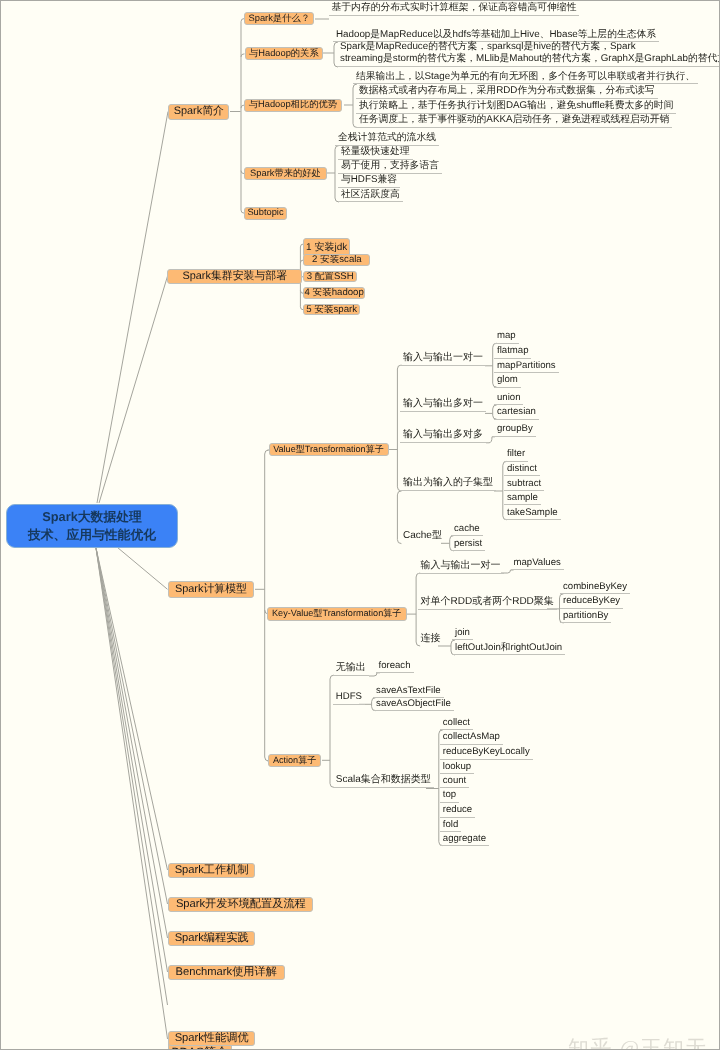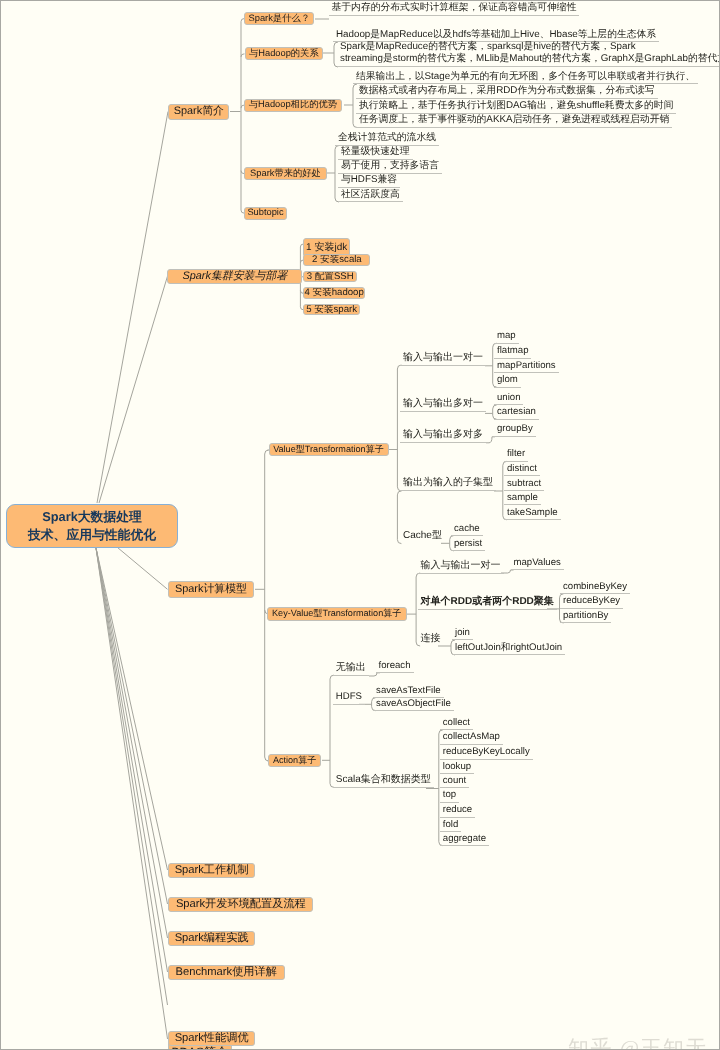--- a/index.html
+++ b/index.html
@@ -13,21 +13,21 @@
   .nd{position:absolute;white-space:nowrap;box-sizing:border-box;
       border:1px solid #c0c0ba;border-radius:3px;background:#fdba74;
       color:#1a1a1a;display:flex;align-items:center;justify-content:center;
       font-family:"Liberation Sans",sans-serif;line-height:1;overflow:hidden;}
   .tx{position:absolute;white-space:nowrap;color:#23231e;
       font-family:"Liberation Sans",sans-serif;line-height:1;
       padding:0 3px 2px 3px;}
   .tx.u{border-bottom:1px solid #c2c2bb;}
   #root{position:absolute;left:5px;top:502.5px;width:172px;height:44px;
         box-sizing:border-box;border:1.2px solid #86b0d6;
-        border-radius:9px;background:#fdba74;text-align:center;
+        border-radius:9px;background:#3b82f6;text-align:center;
         color:#16385c;font-weight:bold;font-size:12.8px;line-height:18px;
         display:flex;flex-direction:column;justify-content:center;
         font-family:"Liberation Sans",sans-serif;}
   #wm{position:absolute;left:567px;top:1005px;font-size:21px;color:#dedcd3;
       letter-spacing:1.5px;font-family:"Liberation Serif",serif;white-space:nowrap;margin-top:29px;}
 </style>
 </head>
 <body>
 
 <div id="canvas">
@@ -121,21 +121,21 @@
       <div class="tx u" style="left: 493px; top: 406.2px; font-size: 9.6px; font-family: &quot;Liberation Sans&quot;, sans-serif;">cartesian</div>
       <div class="tx u" style="left: 493px; top: 423.3px; font-size: 9.6px; font-family: &quot;Liberation Sans&quot;, sans-serif;">groupBy</div>
       <div class="tx u" style="left: 503px; top: 448.2px; font-size: 9.6px; font-family: &quot;Liberation Sans&quot;, sans-serif;">filter</div>
       <div class="tx u" style="left: 503px; top: 462.8px; font-size: 9.6px; font-family: &quot;Liberation Sans&quot;, sans-serif;">distinct</div>
       <div class="tx u" style="left: 503px; top: 477.5px; font-size: 9.6px; font-family: &quot;Liberation Sans&quot;, sans-serif;">subtract</div>
       <div class="tx u" style="left: 503px; top: 491.9px; font-size: 9.6px; font-family: &quot;Liberation Sans&quot;, sans-serif;">sample</div>
       <div class="tx u" style="left: 503px; top: 506.7px; font-size: 9.6px; font-family: &quot;Liberation Sans&quot;, sans-serif;">takeSample</div>
       <div class="tx u" style="left: 450px; top: 522.5px; font-size: 9.6px; font-family: &quot;Liberation Sans&quot;, sans-serif;">cache</div>
       <div class="tx u" style="left: 450px; top: 537.8px; font-size: 9.6px; font-family: &quot;Liberation Sans&quot;, sans-serif;">persist</div>
       <div class="tx u" style="left: 416.5px; top: 559.5px; font-size: 10px;">输入与输出一对一</div>
-      <div class="tx u" style="left: 416.5px; top: 596.3px; font-size: 10px; font-weight: bold;">对单个RDD或者两个RDD聚集</div>
+      <div class="tx u" style="left: 416.5px; top: 596.3px; font-size: 10px;">对单个RDD或者两个RDD聚集</div>
       <div class="tx" style="left: 416.5px; top: 632.5px; font-size: 10px;">连接</div>
       <div class="tx u" style="left: 509.5px; top: 556.9px; font-size: 9.6px; font-family: &quot;Liberation Sans&quot;, sans-serif;">mapValues</div>
       <div class="tx u" style="left: 559px; top: 580.7px; font-size: 9.6px; font-family: &quot;Liberation Sans&quot;, sans-serif;">combineByKey</div>
       <div class="tx u" style="left: 559px; top: 595.3px; font-size: 9.6px; font-family: &quot;Liberation Sans&quot;, sans-serif;">reduceByKey</div>
       <div class="tx u" style="left: 559px; top: 609.9px; font-size: 9.6px; font-family: &quot;Liberation Sans&quot;, sans-serif;">partitionBy</div>
       <div class="tx u" style="left: 451px; top: 626.9px; font-size: 9.6px; font-family: &quot;Liberation Sans&quot;, sans-serif;">join</div>
       <div class="tx u" style="left: 451px; top: 641.9px; font-size: 9.6px;">leftOutJoin和rightOutJoin</div>
       <div class="tx u" style="left: 331.8px; top: 661.6px; font-size: 10px;">无输出</div>
       <div class="tx u" style="left: 331.8px; top: 691.2px; font-size: 9.6px; font-family: &quot;Liberation Sans&quot;, sans-serif;">HDFS</div>
       <div class="tx u" style="left: 331.8px; top: 773.9px; font-size: 10px;">Scala集合和数据类型</div>
@@ -145,21 +145,21 @@
       <div class="tx u" style="left: 438.8px; top: 716.8px; font-size: 9.6px; font-family: &quot;Liberation Sans&quot;, sans-serif;">collect</div>
       <div class="tx u" style="left: 438.8px; top: 731.4px; font-size: 9.6px; font-family: &quot;Liberation Sans&quot;, sans-serif;">collectAsMap</div>
       <div class="tx u" style="left: 438.8px; top: 746.1px; font-size: 9.6px; font-family: &quot;Liberation Sans&quot;, sans-serif;">reduceByKeyLocally</div>
       <div class="tx u" style="left: 438.8px; top: 760.5px; font-size: 9.6px; font-family: &quot;Liberation Sans&quot;, sans-serif;">lookup</div>
       <div class="tx u" style="left: 438.8px; top: 774.9px; font-size: 9.6px; font-family: &quot;Liberation Sans&quot;, sans-serif;">count</div>
       <div class="tx u" style="left: 438.8px; top: 789.4px; font-size: 9.6px; font-family: &quot;Liberation Sans&quot;, sans-serif;">top</div>
       <div class="tx u" style="left: 438.8px; top: 804.1px; font-size: 9.6px; font-family: &quot;Liberation Sans&quot;, sans-serif;">reduce</div>
       <div class="tx u" style="left: 438.8px; top: 818.5px; font-size: 9.6px; font-family: &quot;Liberation Sans&quot;, sans-serif;">fold</div>
       <div class="tx u" style="left: 438.8px; top: 832.6px; font-size: 9.6px; font-family: &quot;Liberation Sans&quot;, sans-serif;">aggregate</div>
       <div class="nd" style="left: 167.4px; top: 102.5px; width: 60.9px; height: 16.7px; font-size: 10.9px;">Spark简介</div>
-      <div class="nd" style="left: 166.3px; top: 267.5px; width: 135px; height: 15.6px; font-size: 10.9px; font-style: italic;">Spark集群安装与部署</div>
+      <div class="nd" style="left: 166.3px; top: 267.5px; width: 135px; height: 15.6px; font-size: 10.9px;">Spark集群安装与部署</div>
       <div class="nd" style="left: 166.7px; top: 579.9px; width: 86.6px; height: 16.7px; font-size: 10.9px;">Spark计算模型</div>
       <div class="nd" style="left: 167.3px; top: 861.6px; width: 86.7px; height: 15.1px; font-size: 11.2px;">Spark工作机制</div>
       <div class="nd" style="left: 167.3px; top: 895.6px; width: 145.1px; height: 15.6px; font-size: 11.2px;">Spark开发环境配置及流程</div>
       <div class="nd" style="left: 167.3px; top: 930px; width: 86.7px; height: 15.2px; font-size: 11.2px;">Spark编程实践</div>
       <div class="nd" style="left: 167px; top: 963.6px; width: 116.5px; height: 15.2px; font-size: 11.2px;">Benchmark使用详解</div>
       <div class="nd" style="left: 166.7px; top: 1035px; width: 64.1px; height: 32px; font-size: 12px;">BDAS简介</div>
       <div class="nd" style="left: 167.3px; top: 1030.2px; width: 86.7px; height: 15.1px; font-size: 11.2px;">Spark性能调优</div>
       <div class="nd" style="left: 243.3px; top: 11.3px; width: 70px; height: 12.6px; font-size: 9.3px;">Spark是什么？</div>
       <div class="nd" style="left: 244.1px; top: 46.4px; width: 77.5px; height: 13.1px; font-size: 9.3px;">与Hadoop的关系</div>
       <div class="nd" style="left: 243px; top: 97.5px; width: 97.8px; height: 13.2px; font-size: 9.3px;">与Hadoop相比的优势</div>

